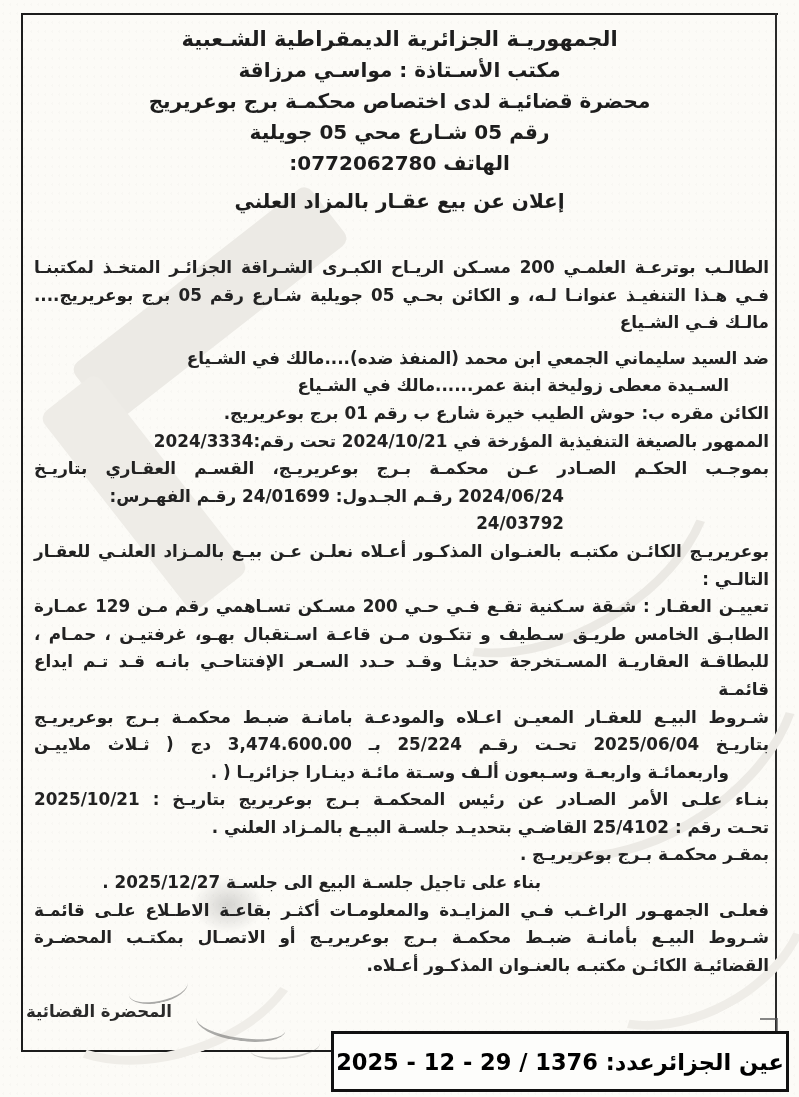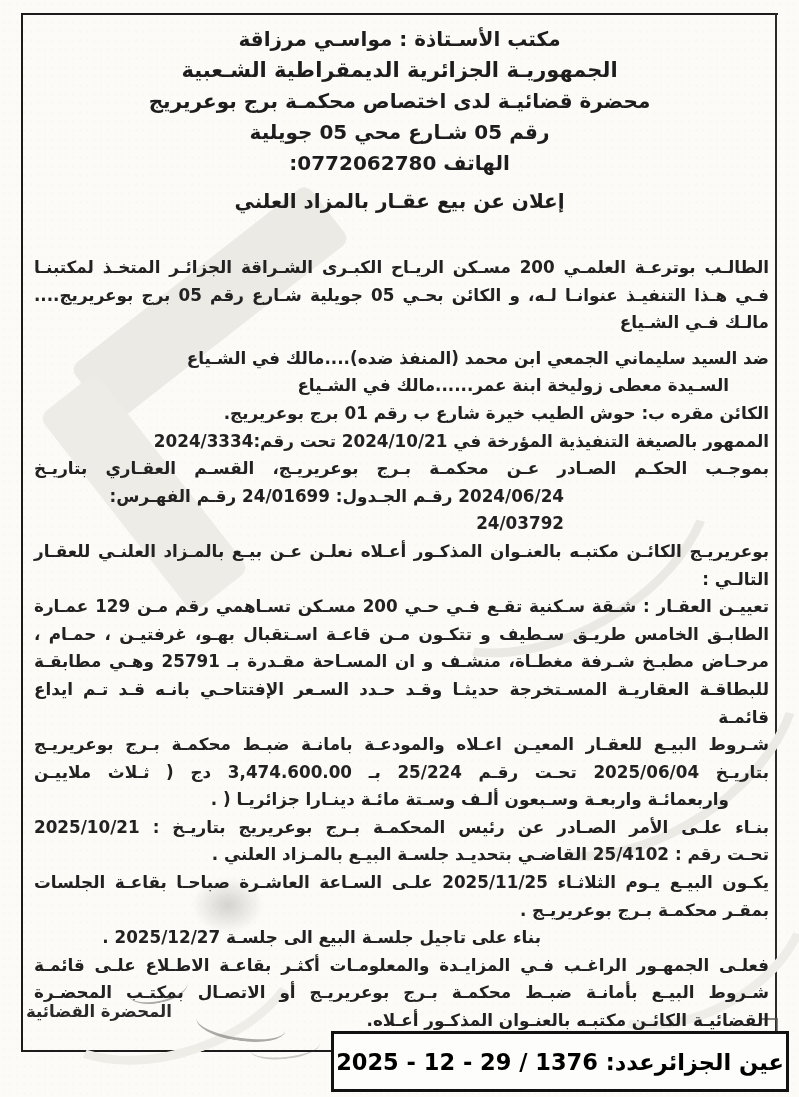--- a/index.html
+++ b/index.html
@@ -71,50 +71,48 @@
   <div class="wm wm-arc wm-arc1"></div>
   <div class="wm wm-arc wm-arc2"></div>
   <div class="wm wm-arc wm-arc3"></div>
   <div class="wm wm-arc wm-arc4"></div>
   <div class="blob"></div>
   <div class="scribble sc1"></div>
   <div class="scribble sc2"></div>
   <div class="scribble sc3"></div>
 
   <div class="header">
+    <div class="h h0">الجمهوريـة الجزائرية الديمقراطية الشـعبية</div>
     <div class="h">مكتب الأسـتاذة : مواسـي مرزاقة</div>
-    <div class="h h0">الجمهوريـة الجزائرية الديمقراطية الشـعبية</div>
     <div class="h">محضرة قضائيـة لدى اختصاص محكمـة برج بوعريريج</div>
     <div class="h">رقم 05 شـارع محي 05 جويلية</div>
     <div class="h">الهاتف 0772062780:</div>
     <div class="title">إعلان عن بيع عقـار بالمزاد العلني</div>
   </div>
 
   <div class="btext">
     <div class="ln j">الطالـب بوترعـة العلمـي 200 مسـكن الريـاح الكبـرى الشـراقة الجزائـر المتخـذ لمكتبنـا</div>
     <div class="ln j">فـي هـذا التنفيـذ عنوانـا لـه، و الكائن بحـي 05 جويلية شـارع رقم 05 برج بوعريريج....</div>
     <div class="ln">مالـك فـي الشـياع</div>
     <div class="ln gap8">ضد السيد سليماني الجمعي ابن محمد (المنفذ ضده)....مالك في الشـياع</div>
     <div class="ln ind40">السـيدة معطى زوليخة ابنة عمر......مالك في الشـياع</div>
     <div class="ln">الكائن مقره ب: حوش الطيب خيرة شارع ب رقم 01 برج بوعريريج.</div>
     <div class="ln">الممهور بالصيغة التنفيذية المؤرخة في 2024/10/21 تحت رقم:2024/3334</div>
     <div class="ln j">بموجـب الحكـم الصـادر عـن محكمـة بـرج بوعريريـج، القسـم العقـاري بتاريـخ</div>
     <div class="ln ind200">2024/06/24 رقـم الجـدول: 24/01699 رقـم الفهـرس: 24/03792</div>
     <div class="ln j">بوعريريـج الكائـن مكتبـه بالعنـوان المذكـور أعـلاه نعلـن عـن بيـع بالمـزاد العلنـي للعقـار</div>
     <div class="ln">التالـي :</div>
     <div class="ln j">تعييـن العقـار : شـقة سـكنية تقـع فـي حـي 200 مسـكن تسـاهمي رقم مـن 129 عمـارة</div>
     <div class="ln j">الطابـق الخامس طريـق سـطيف و تتكـون مـن قاعـة اسـتقبال بهـو، غرفتيـن ، حمـام ،</div>
-    <div class="ln j">مرحـاض مطبـخ شـرفة مغطـاة، منشـف و ان المسـاحة مقـدرة بـ 25791 وهـي مطابقـة</div>
     <div class="ln j">للبطاقـة العقاريـة المسـتخرجة حديثـا وقـد حـدد السـعر الإفتتاحـي بانـه قـد تـم ايداع قائمـة</div>
     <div class="ln j">شـروط البيـع للعقـار المعيـن اعـلاه والمودعـة بامانـة ضبـط محكمـة بـرج بوعريريـج</div>
     <div class="ln j">بتاريـخ 2025/06/04 تحـت رقـم 25/224 بـ 3,474.600.00 دج ( ثـلاث ملاييـن</div>
     <div class="ln ind40">واربعمائـة واربعـة وسـبعون ألـف وسـتة مائـة دينـارا جزائريـا ( .</div>
     <div class="ln j">بنـاء علـى الأمر الصـادر عن رئيس المحكمـة بـرج بوعريريج بتاريـخ : 2025/10/21</div>
     <div class="ln">تحـت رقم : 25/4102 القاضـي بتحديـد جلسـة البيـع بالمـزاد العلني .</div>
-    <div class="ln j">يكـون البيـع يـوم الثلاثـاء 2025/11/25 علـى السـاعة العاشـرة صباحـا بقاعـة الجلسات</div>
     <div class="ln">بمقـر محكمـة بـرج بوعريريـج .</div>
     <div class="ln ind225">بناء على تاجيل جلسـة البيع الى جلسـة 2025/12/27 .</div>
     <div class="ln j">فعلـى الجمهـور الراغـب فـي المزايـدة والمعلومـات أكثـر بقاعـة الاطـلاع علـى قائمـة</div>
     <div class="ln j">شـروط البيـع بأمانـة ضبـط محكمـة بـرج بوعريريـج أو الاتصـال بمكتـب المحضـرة</div>
     <div class="ln">القضائيـة الكائـن مكتبـه بالعنـوان المذكـور أعـلاه.</div>
   </div>
 
   <div class="signature">المحضرة القضائية</div>
 
   <div class="ref-box">

